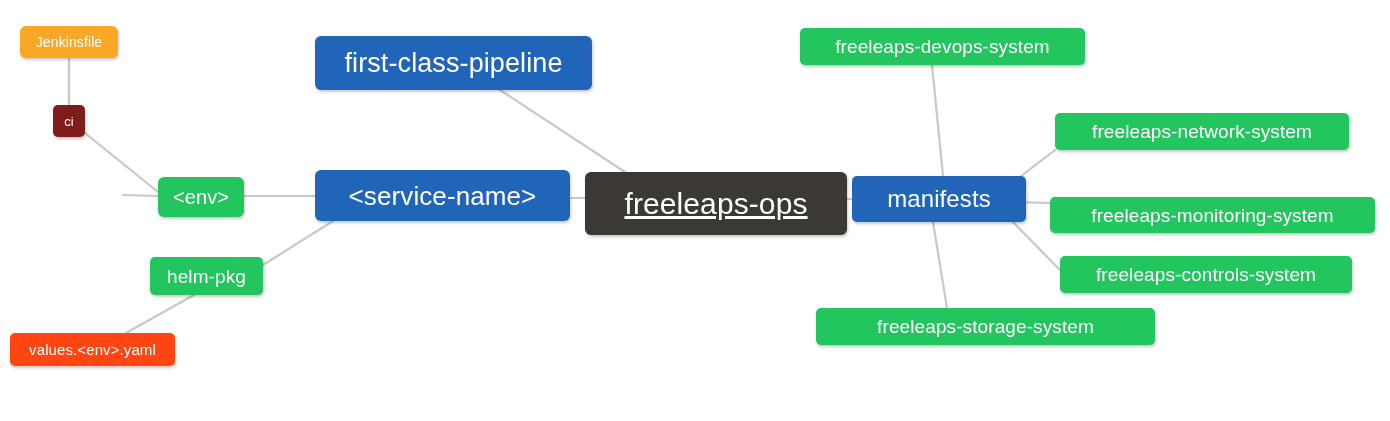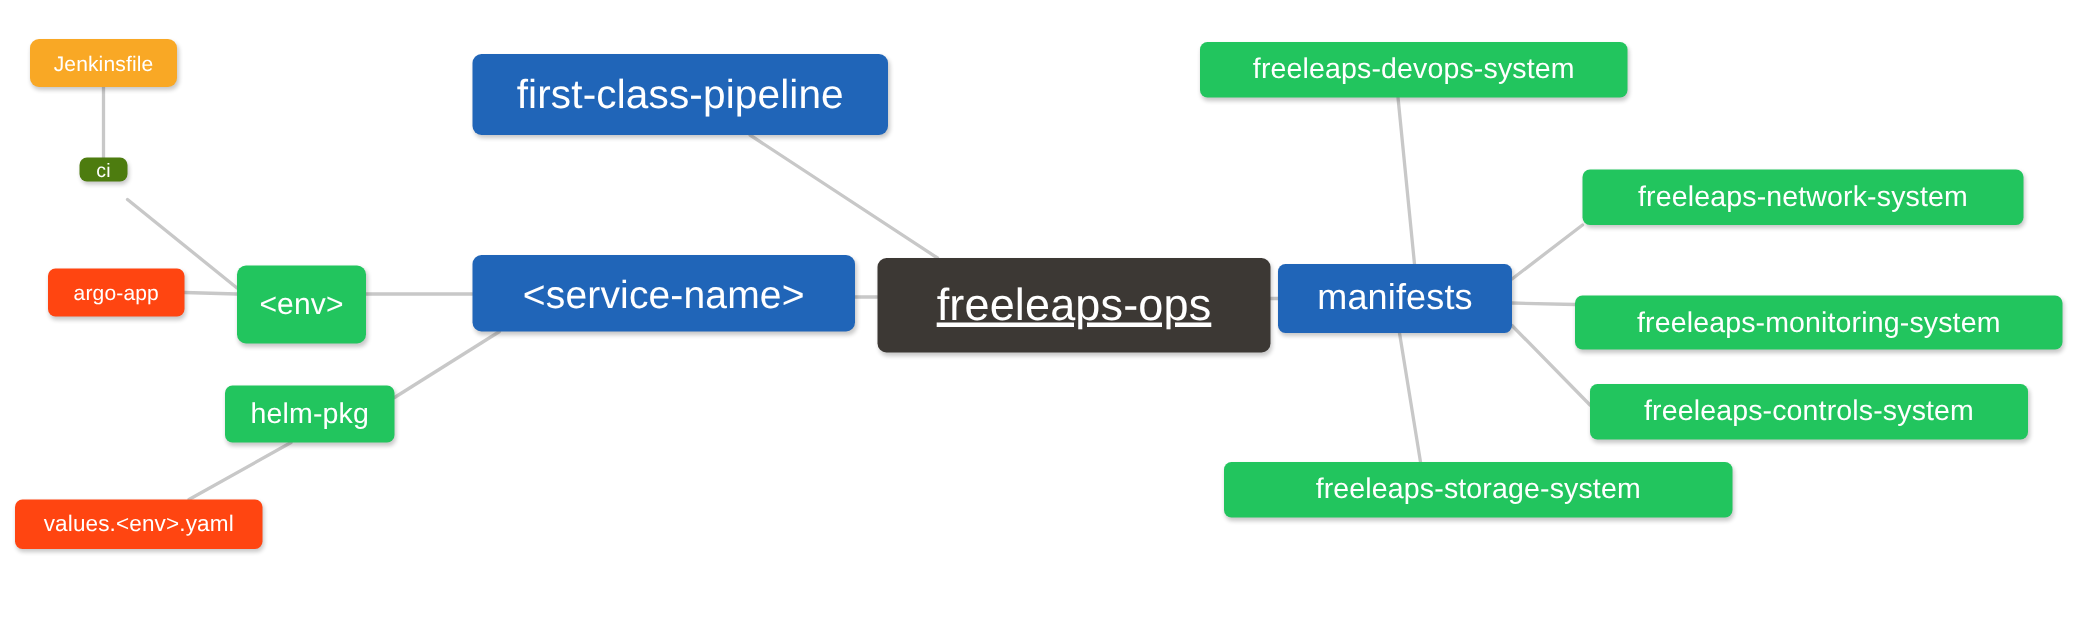--- a/index.html
+++ b/index.html
@@ -47,39 +47,39 @@
   }
 
   
   .n-jenkinsfile {
     left: 20px;  top: 26px;  width: 98px;  height: 32px;
     background: #f9a825;
     font-size: 14px;
     border-radius: 6px;
   }
   .n-ci {
-    left: 53px;  top: 105px; width: 32px;  height: 16px;
-    background: #4d7c0f;
+    left: 53px;  top: 105px; width: 32px;  height: 32px;
+    background: #7f1d1d;
     font-size: 13px;
     border-radius: 5px;
   }
   .n-argo-app {
     left: 32px;  top: 179px; width: 91px;  height: 32px;
     background: #ff4511;
     font-size: 14px;
     border-radius: 5px;
   }
   .n-values-yaml {
     left: 10px;  top: 333px; width: 165px; height: 33px;
     background: #ff4511;
     font-size: 15px;
     border-radius: 5px;
   }
   .n-env {
-    left: 158px; top: 177px; width: 86px;  height: 52px;
+    left: 158px; top: 177px; width: 86px;  height: 40px;
     background: #22c55e;
     font-size: 20px;
     border-radius: 6px;
   }
   .n-helm-pkg {
     left: 150px; top: 257px; width: 113px; height: 38px;
     background: #22c55e;
     font-size: 19px;
     border-radius: 5px;
     text-align: center;
@@ -97,21 +97,21 @@
     border-radius: 6px;
   }
   .n-freeleaps-ops {
     left: 585px; top: 172px; width: 262px; height: 63px;
     background: #3c3834;
     font-size: 30px;
     border-radius: 6px;
     text-decoration: underline;
   }
   .n-manifests {
-    left: 852px; top: 176px; width: 156px; height: 46px;
+    left: 852px; top: 176px; width: 174px; height: 46px;
     background: #2065b8;
     font-size: 24px;
     border-radius: 5px;
   }
   .n-devops {
     left: 800px; top: 28px;  width: 285px; height: 37px;
     background: #22c55e;
     font-size: 19px;
     border-radius: 5px;
   }
@@ -181,23 +181,20 @@
   </svg>
 
   <div class="node n-jenkinsfile">
     <span class="node-label">Jenkinsfile</span>
   </div>
 
   <div class="node n-ci">
     <span class="node-label">ci</span>
   </div>
 
-  <div class="node n-argo-app">
-    <span class="node-label">argo-app</span>
-  </div>
 
   <div class="node n-values-yaml">
     <span class="node-label">values.&lt;env&gt;.yaml</span>
   </div>
 
   <div class="node n-env">
     <span class="node-label">&lt;env&gt;</span>
   </div>
 
   <div class="node n-helm-pkg">

